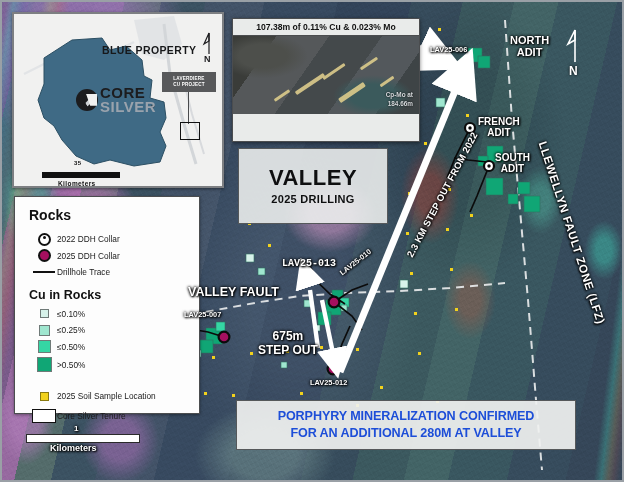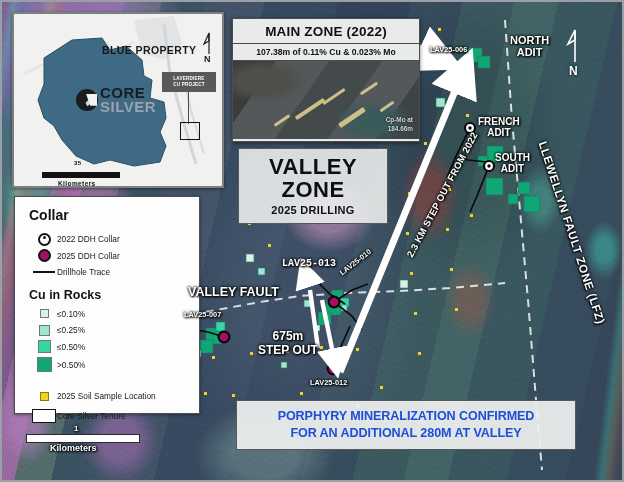--- a/index.html
+++ b/index.html
@@ -315,42 +315,40 @@
     <div class="abs" id="inset-north">
       <svg width="18" height="34" viewBox="0 0 18 34">
         <path d="M9 1 L9 22" stroke="#1c1c1e" stroke-width="1.2"></path>
         <path d="M9 1 L4 12 L9 9 Z" fill="none" stroke="#1c1c1e" stroke-width="1.2"></path>
       </svg>
       <div class="abs nglyph" style="left:4px;top:22px;">N</div>
     </div>
   </div>
 
   <div class="abs" id="mainzone">
-    <div id="mz-title">MAIN ZONE (2022)</div>
     <div id="mz-result">107.38m of 0.11% Cu &amp; 0.023% Mo</div>
     <div id="mz-photo">
       <div class="cpstreak" style="left:60px;top:46px;width:34px;height:4px;"></div>
       <div class="cpstreak" style="left:88px;top:34px;width:26px;height:3px;"></div>
       <div class="cpstreak" style="left:104px;top:54px;width:30px;height:5px;"></div>
       <div class="cpstreak" style="left:126px;top:26px;width:20px;height:3px;"></div>
       <div class="cpstreak" style="left:40px;top:58px;width:18px;height:3px;"></div>
       <div class="cpstreak" style="left:146px;top:44px;width:16px;height:3px;"></div>
       <div id="mz-cap1">Cp-Mo at</div>
       <div id="mz-cap2">184.66m</div>
     </div>
   </div>
 
   <div class="abs" id="valleyzone">
     <div id="vz-l1">VALLEY</div>
-    <div id="vz-l2">ZONE</div>
     <div id="vz-l3">2025 DRILLING</div>
   </div>
 
   <div class="abs" id="legend">
-    <div id="legend-title">Collar</div>
+    <div id="legend-title">Rocks</div>
 
     <div class="lg-row">
       <span class="lg-sym">
           <span class="sym-2022"></span>
         </span>
       <span class="lg-txt">2022 DDH Collar</span>
     </div>
     <div class="lg-row">
       <span class="lg-sym">
           <span class="sym-2025"></span>

